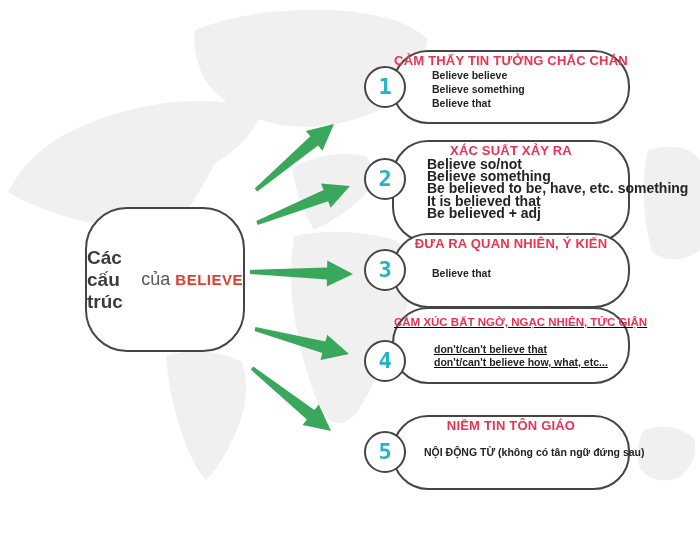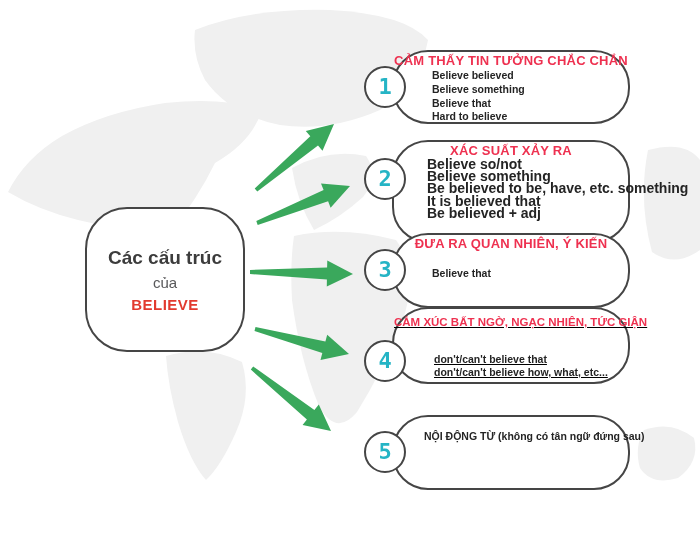--- a/index.html
+++ b/index.html
@@ -14,42 +14,42 @@
   html,body{margin:0;padding:0;background:#fff;}
   .canvas{position:relative;width:700px;height:540px;background:#fff;overflow:hidden;
           font-family:"Liberation Sans",sans-serif;}
   svg.layer{position:absolute;left:0;top:0;width:700px;height:540px;}
   .map path{fill:var(--map);}
   .arrows polygon{fill:var(--green);}
 
   
   .center-box{position:absolute;left:85px;top:207px;width:160px;height:145px;background:#fff;
               border:2px solid var(--border);border-radius:42px;box-sizing:border-box;
-              display:flex;flex-direction:column;align-items:center;justify-content:center;gap:5px;}
+              display:flex;flex-direction:row;align-items:center;justify-content:center;gap:5px;}
   .cl1{font-size:19px;font-weight:bold;color:#3c3c3c;}
-  .cl2{font-size:15px;color:#58585a;}
+  .cl2{font-size:18px;color:#58585a;}
   .cl3{font-size:15px;font-weight:bold;color:var(--believe-red);letter-spacing:.5px;}
 
   
   .bb{position:absolute;left:392px;width:238px;background:#fff;border:2px solid var(--border);
       border-radius:36px;box-sizing:border-box;}
   .b1{top:50px;height:74px;}
   .b2{top:140px;height:103px;}
   .b3{top:233px;height:75px;}
   .b4{top:307px;height:77px;text-decoration:underline;}
   .b5{top:415px;height:75px;}
   .btitle{text-align:center;color:var(--title-red);font-weight:bold;font-size:13px;margin-top:1px;
           letter-spacing:.2px;white-space:nowrap;}
   .b4 .btitle{font-size:11.5px;margin-top:7px;letter-spacing:0;}
   .bitems{margin-top:1px;padding-left:38px;}
   .bitem{font-weight:bold;font-size:10.5px;color:var(--text);line-height:13.8px;white-space:nowrap;}
   .b2 .bitems{margin-top:0;padding-left:33px;}
   .b2 .bitem{font-size:14px;line-height:12.2px;}
   .b3 .bitems{margin-top:16px;}
-  .b4 .bitems{margin-top:25px;padding-left:40px;}
+  .b4 .bitems{margin-top:15px;padding-left:40px;}
   .b4 .bitem{line-height:13px;}
   .b5 .bitems{margin-top:13px;padding-left:30px;}
 
   
   .numcircle{position:absolute;left:364px;width:42px;height:42px;border-radius:50%;background:#fff;
              border:2px solid var(--border);box-sizing:border-box;display:flex;align-items:center;
              justify-content:center;}
   .n1{top:66px;}.n2{top:158px;}.n3{top:249px;}.n4{top:340px;}.n5{top:431px;}
   .numcircle span{color:var(--teal);font-family:"DejaVu Sans Mono",monospace;font-weight:bold;
                   font-size:22px;line-height:1;}
@@ -79,24 +79,23 @@
 
   <div class="center-box">
     <div class="cl1">Các cấu trúc</div>
     <div class="cl2">của</div>
     <div class="cl3">BELIEVE</div>
   </div>
 
   <div class="bb b1">
     <div class="btitle">CẢM THẤY TIN TƯỞNG CHẮC CHẮN</div>
     <div class="bitems">
-      <div class="bitem">Believe believed</div>
+      <div class="bitem">Believe believe</div>
       <div class="bitem">Believe something</div>
       <div class="bitem">Believe that</div>
-      <div class="bitem">Hard to believe</div>
     </div>
   </div>
 
   <div class="bb b2">
     <div class="btitle">XÁC SUẤT XẢY RA</div>
     <div class="bitems">
       <div class="bitem">Believe so/not</div>
       <div class="bitem">Believe something</div>
       <div class="bitem">Be believed to be, have, etc. something</div>
       <div class="bitem">It is believed that</div>
@@ -113,20 +112,21 @@
 
   <div class="bb b4">
     <div class="btitle">CẢM XÚC BẤT NGỜ, NGẠC NHIÊN, TỨC GIẬN</div>
     <div class="bitems">
       <div class="bitem">don't/can't believe that</div>
       <div class="bitem">don't/can't believe how, what, etc...</div>
     </div>
   </div>
 
   <div class="bb b5">
+    <div class="btitle">NIỀM TIN TÔN GIÁO</div>
     <div class="bitems">
       <div class="bitem">NỘI ĐỘNG TỪ (không có tân ngữ đứng sau)</div>
     </div>
   </div>
 
   <div class="numcircle n1">
       <span>1</span>
     </div>
   <div class="numcircle n2">
       <span>2</span>

